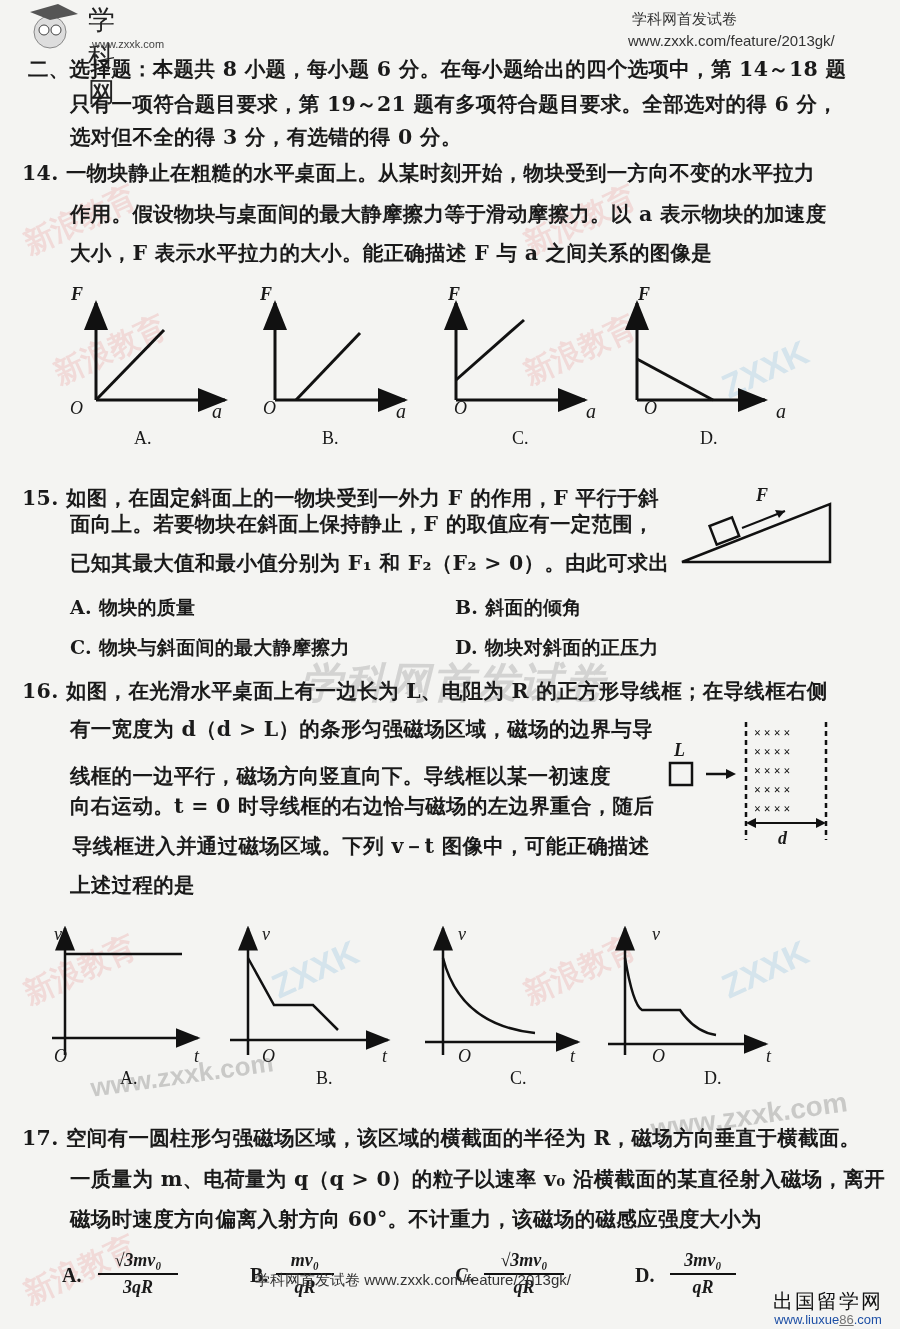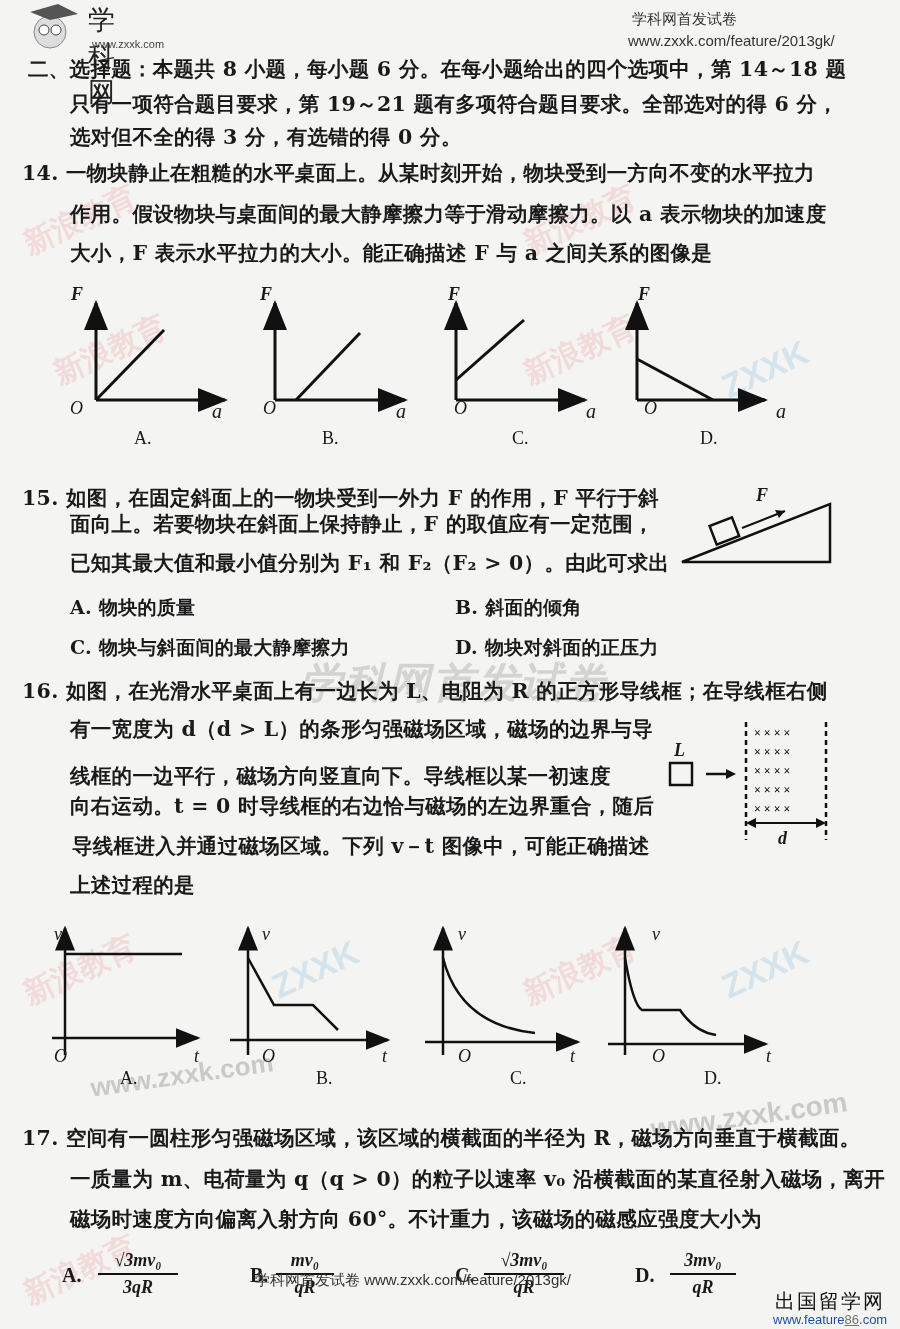--- a/index.html
+++ b/index.html
@@ -255,14 +255,14 @@
 <span class="opt-label" style="left:635px;top:1264px;font-size:20px;">D.</span>
 <div class="frac" style="left:670px;top:1250px;width:66px;">
   <span class="num">3mv₀</span>
   <span class="den">qR</span>
 </div>
 
 <div class="bottom-wm">学科网首发试卷  www.zxxk.com/feature/2013gk/</div>
 
 <div class="footer-logo">
   <div class="cn">出国留学网</div>
-  <div class="url"><span>www.feature</span><b>86</b><span>.com</span></div>
+  <div class="url"><span>www.liuxue</span><b>86</b><span>.com</span></div>
 </div>
 
 </body></html>

